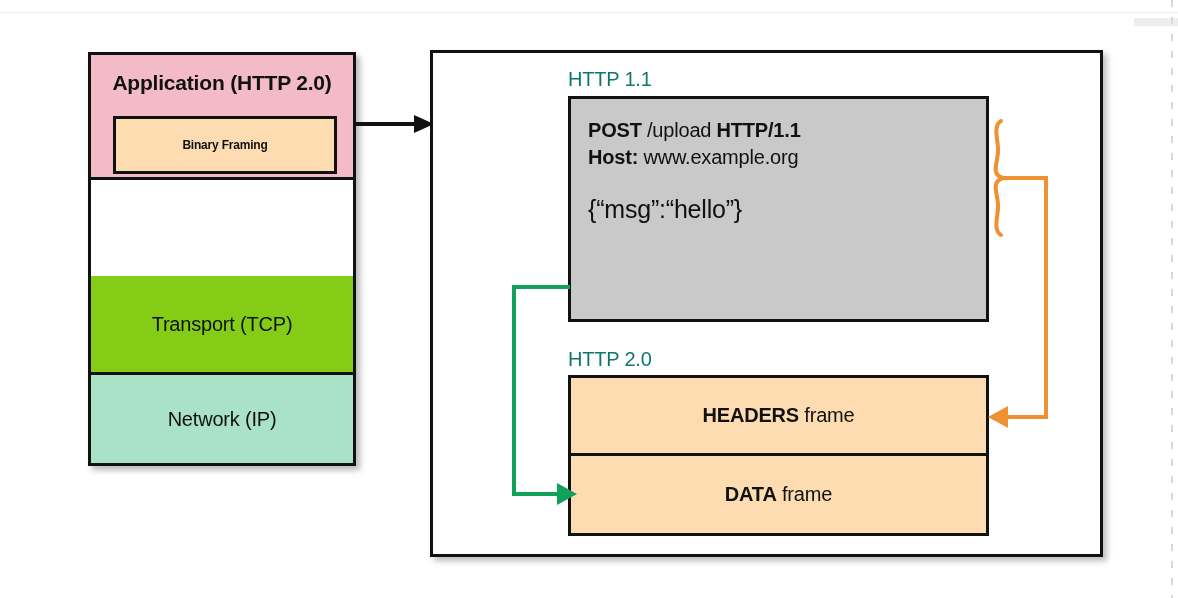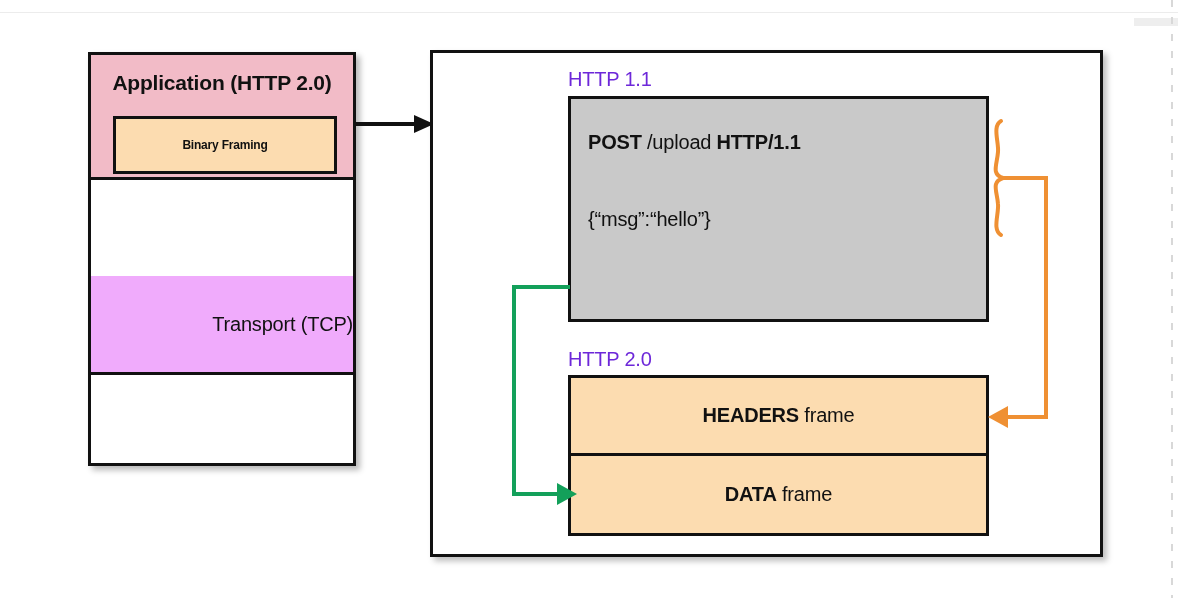--- a/index.html
+++ b/index.html
@@ -101,25 +101,24 @@
     top: 125px;
     height: 96px;
     background: #e4e4e6;
     border-bottom: 3px solid #111111;
     font-size: 20px;
     letter-spacing: -0.2px;
   }
   .layer-transport {
     top: 221px;
     height: 99px;
-    background: #f0abfc;
+    background: #84cc16;
     border-bottom: 3px solid #111111;
     font-size: 20px;
     letter-spacing: -0.2px;
-    justify-content: flex-end;
   }
   .layer-network {
     top: 320px;
     height: 88px;
     background: #a9e2c6;
     font-size: 20px;
     letter-spacing: -0.2px;
   }
 
   
@@ -141,49 +140,49 @@
     border: 3px solid #111111;
     box-sizing: border-box;
     background: #ffffff;
     box-shadow: 4px 4px 6px rgba(0,0,0,0.26);
   }
 
   .section-label {
     position: absolute;
     font-size: 20px;
     letter-spacing: -0.2px;
-    color: #6d28d9;
+    color: #0f766e;
     white-space: nowrap;
   }
   .label-http11 { left: 568px; top: 68px; }
   .label-http20 { left: 568px; top: 348px; }
 
   
   .msg-box {
     position: absolute;
     left: 568px;
     top: 96px;
     width: 421px;
     height: 226px;
     background: #c9c9c9;
     border: 3px solid #111111;
     box-sizing: border-box;
-    padding: 30px 0 0 17px;
+    padding: 18px 0 0 17px;
   }
   .msg-line {
     font-size: 20px;
     line-height: 27px;
     letter-spacing: -0.2px;
     white-space: nowrap;
   }
   .msg-line b { font-weight: bold; }
   .msg-body {
-    font-size: 20px;
-    letter-spacing: -0.2px;
-    margin-top: 52px;
+    font-size: 25px;
+    letter-spacing: -0.2px;
+    margin-top: 24px;
     white-space: nowrap;
   }
 
   
   .frames-box {
     position: absolute;
     left: 568px;
     top: 375px;
     width: 421px;
     height: 161px;
@@ -232,34 +231,40 @@
       <div class="binary-framing">
         <span>Binary Framing</span>
       </div>
     </div>
 
 
     <div class="layer layer-transport">
       <span>Transport (TCP)</span>
     </div>
 
+    <div class="layer layer-network">
+      <span>Network (IP)</span>
+    </div>
   </div>
 
   <svg class="arrow-black" viewBox="0 0 78 20">
     <line x1="0" y1="10" x2="60" y2="10" stroke="#111111" stroke-width="4"></line>
     <polygon points="58,1 78,10 58,19" fill="#111111"></polygon>
   </svg>
 
   <div class="outer-box"></div>
 
   <div class="section-label label-http11">HTTP 1.1</div>
 
   <div class="msg-box">
     <div class="msg-line">
       <b>POST</b><span> /upload </span><b>HTTP/1.1</b>
+    </div>
+    <div class="msg-line">
+      <b>Host:</b><span> www.example.org</span>
     </div>
     <div class="msg-body">{“msg”:“hello”}</div>
   </div>
 
   <div class="section-label label-http20">HTTP 2.0</div>
 
   <div class="frames-box">
     <div class="frame-row frame-headers">
       <span><b>HEADERS</b><span> frame</span></span>
     </div>

